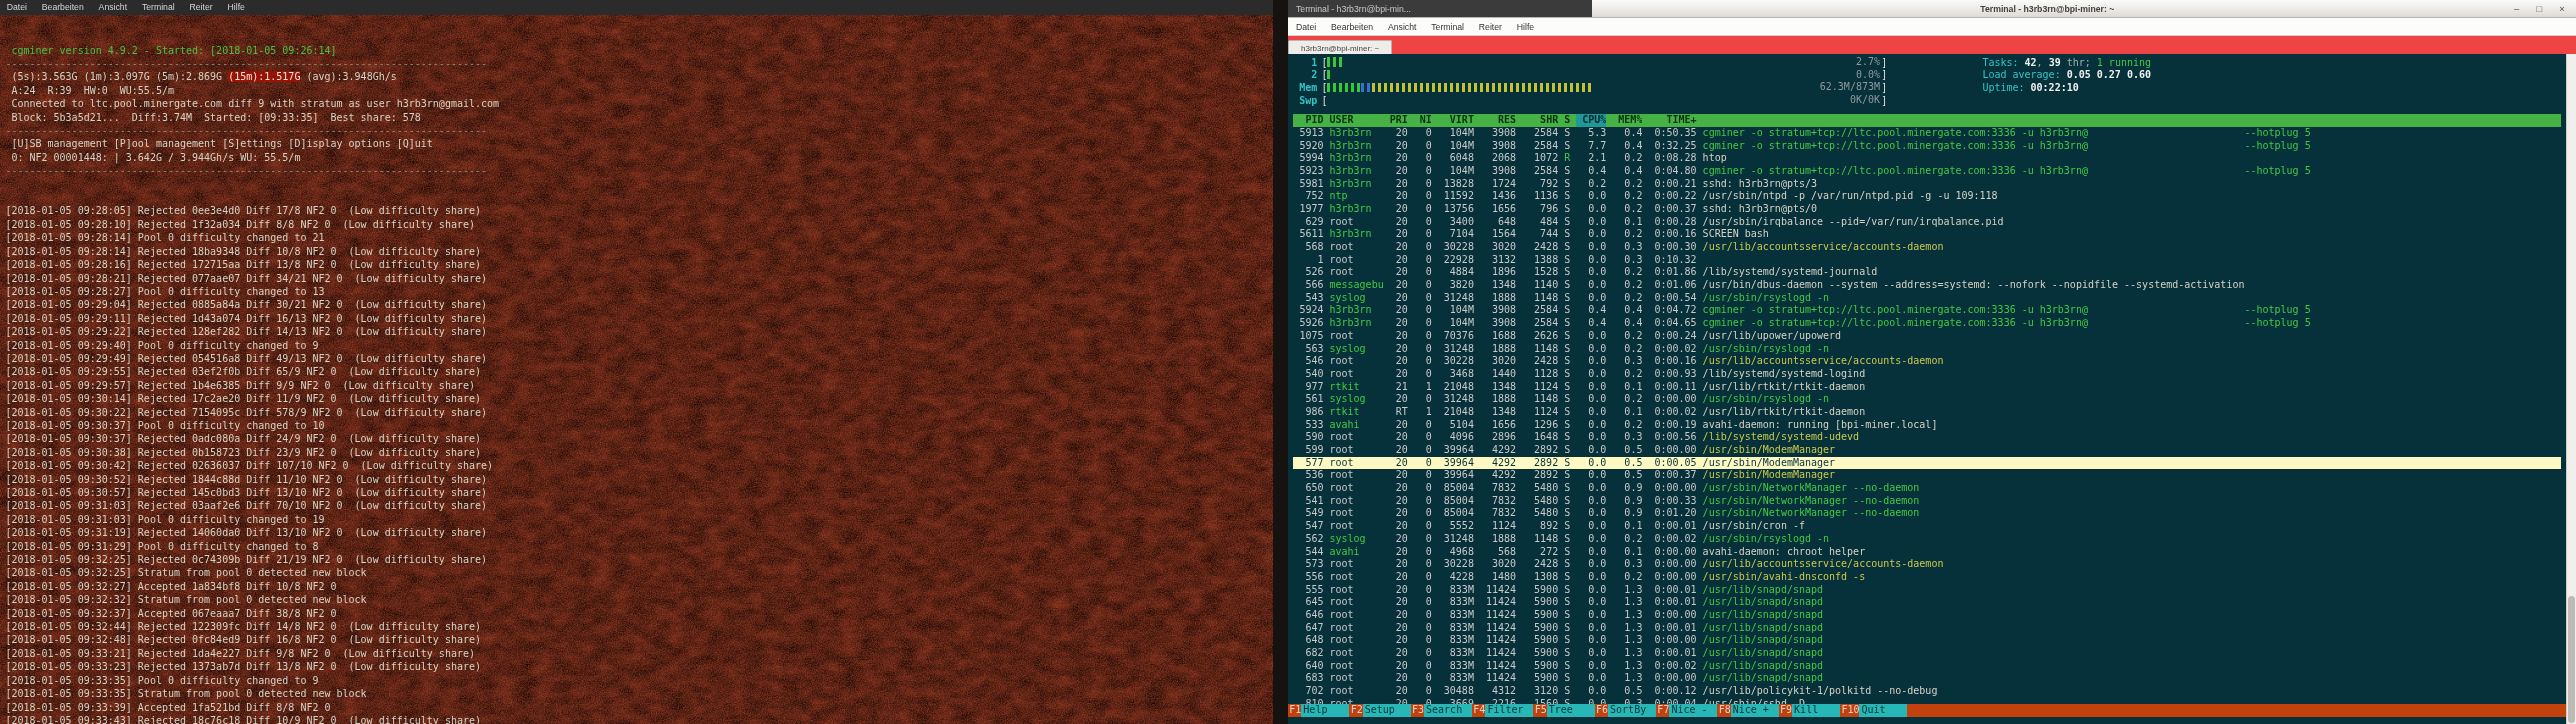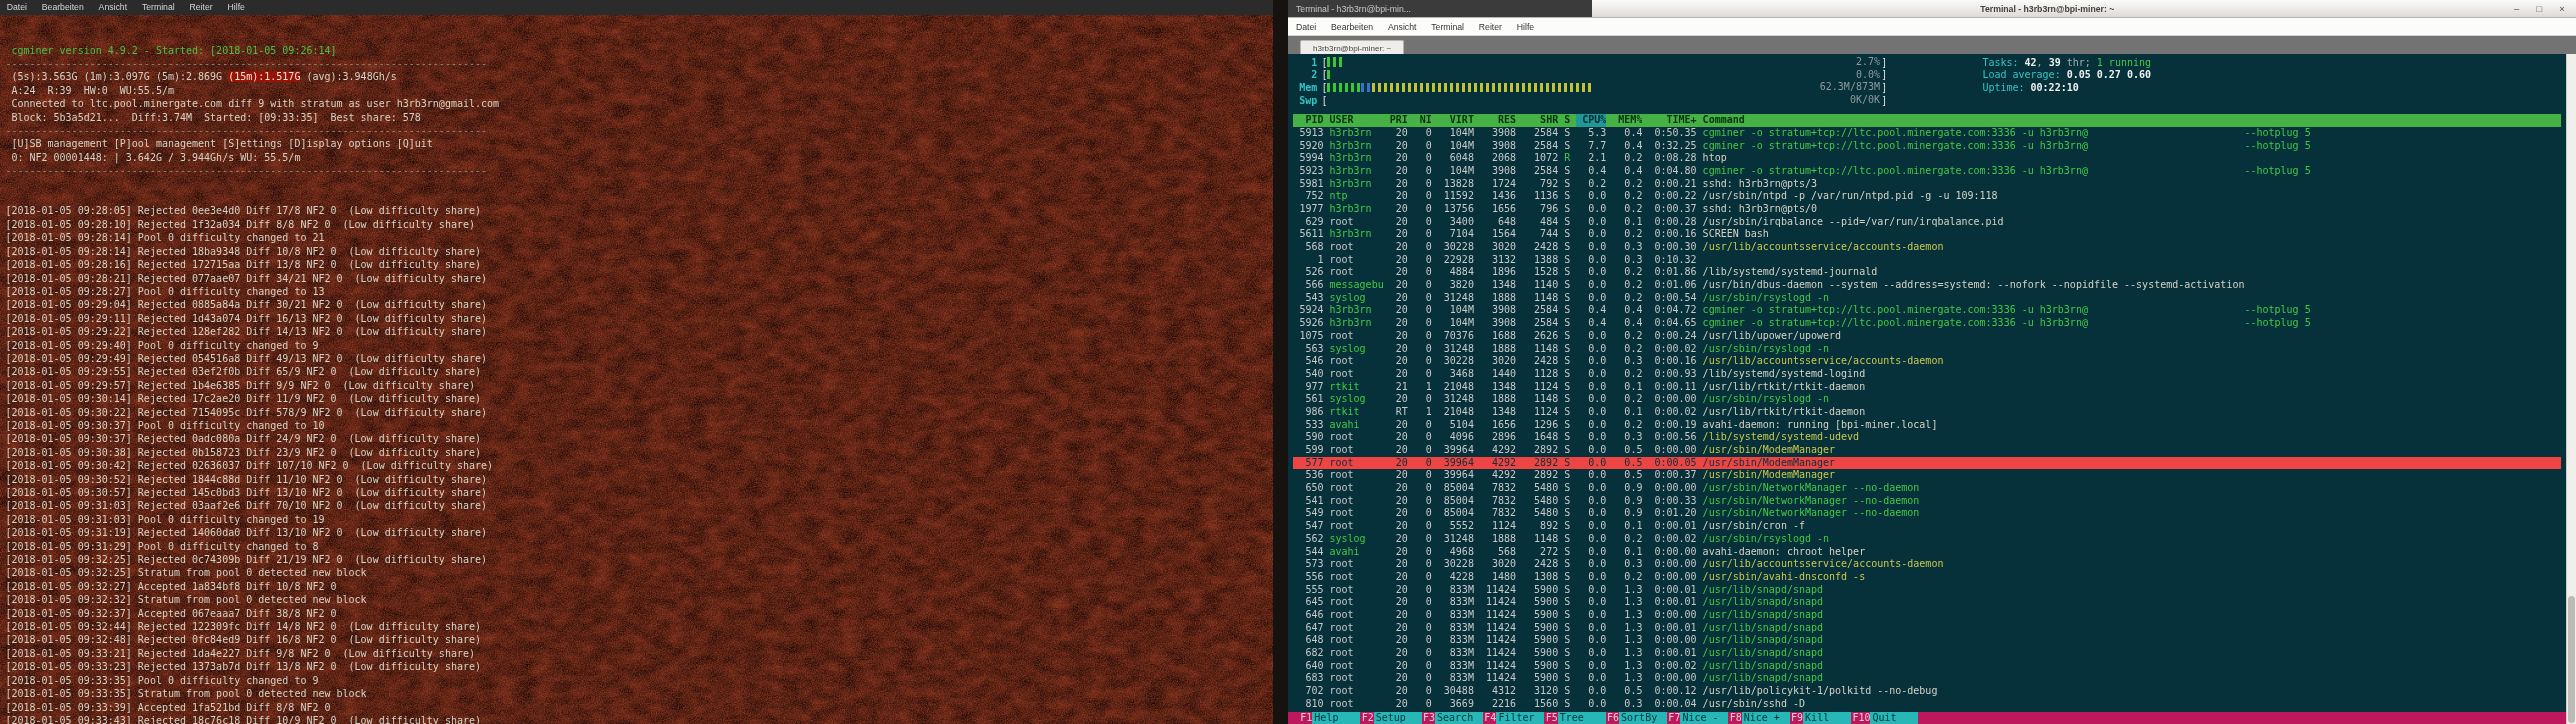--- a/index.html
+++ b/index.html
@@ -20,21 +20,21 @@
   .c-log{color:#d6d2c4;}
 
   
   .right-window{position:absolute;left:1288px;top:0;width:1288px;height:725px;background:#e9e6e2;overflow:hidden;}
   .rw-titlebar{height:17.4px;display:flex;align-items:stretch;background:linear-gradient(#fbfbfa,#dedad6);border-bottom:0.7px solid #b9b4ae;}
   .task-frag{width:288px;background:#3b3b3b;color:#c9c9c9;font-size:8.7px;display:flex;align-items:center;padding:0 8px;white-space:nowrap;overflow:hidden;}
   .tb-title{flex:1;display:flex;align-items:center;justify-content:center;color:#3f3f3f;font-size:8.7px;font-weight:bold;white-space:nowrap;overflow:hidden;}
   .tb-buttons{display:flex;align-items:center;gap:10.7px;padding:0 8px;color:#4d4d4d;font-size:9.4px;}
   .tb-btn{cursor:default;width:12px;text-align:center;}
   .rw-menubar{height:17px;background:#fcfcfb;color:#333;font-size:8.7px;display:flex;align-items:center;gap:14.8px;padding:0 8px;border-bottom:0.7px solid #d8d4cf;}
-  .rw-tabbar{height:19px;background:#737373;display:flex;align-items:flex-end;padding:0 12px;border-bottom:0.7px solid #b9b4ae;}
+  .rw-tabbar{height:19px;background:#ef4444;display:flex;align-items:flex-end;padding:0 0;border-bottom:0.7px solid #b9b4ae;}
   .tab{background:#efedea;border:0.7px solid #b9b4ae;border-bottom:none;border-radius:2px 2px 0 0;padding:2.7px 12px;font-size:8px;color:#444;white-space:nowrap;}
   .rw-term{position:absolute;top:54px;left:0;right:9.4px;bottom:0;background:#06303a;overflow:hidden;font:10px/12.7px "DejaVu Sans Mono",monospace;color:#c9c9c9;}
   .rw-scrollbar{position:absolute;top:54px;right:0;bottom:0;width:9.4px;background:#f1efec;border-left:0.7px solid #cfcbc6;}
   .rw-thumb{position:absolute;left:1.3px;right:1.3px;bottom:2px;height:127px;background:#bdb9b4;border-radius:4px;}
 
   .htop{padding:2.7px 5.4px 14.8px 5.4px;height:100%;box-sizing:border-box;overflow:hidden;}
   .h-row{position:relative;white-space:pre;height:12.7px;}
   .mlabel{display:inline-block;width:24px;text-align:right;padding-right:4px;color:#35c4c4;font-weight:bold;}
   .mbar{display:inline-block;width:92ch;height:9.4px;position:relative;vertical-align:middle;margin-top:-1.3px;}
   .mfill{position:absolute;top:0;bottom:0;}
@@ -50,26 +50,26 @@
   .c-dim2{color:#9fb0b0;}
   .c-yellow{color:#c9c94e;}
 
   .ptable{margin-top:6.7px;}
   .prow{display:grid;grid-template-columns:5ch 9ch 3ch 3ch 6ch 6ch 6ch 1ch 5ch 5ch 8ch 1fr;column-gap:1ch;white-space:pre;height:12.7px;overflow:hidden;}
   .prow>span{overflow:hidden;}
   .al-r{text-align:right;}
   .al-c{text-align:center;}
   .phead{background:#46b246;color:#07300f;font-weight:bold;}
   .phead .sorted{background:#1f9898;color:#03272c;}
-  .prow.selected{background:#ef4444;}
+  .prow.selected{background:#fef9c3;}
   .prow.selected>span{color:#06333a !important;font-weight:normal;}
   .u-green{color:#44c944;}
   .s-run{color:#44c944;}
 
-  .fbar{position:absolute;left:0;right:0;bottom:0;height:12.7px;display:flex;white-space:pre;background:#be185d;padding-left:11px;}
+  .fbar{position:absolute;left:0;right:0;bottom:8px;height:12.7px;display:flex;white-space:pre;background:#c2410c;}
   .fk{display:flex;}
   .fk-key{color:#d8d8d8;padding-left:1.3px;}
   .fk-label{display:inline-block;min-width:44px;background:#28b7b7;color:#06333a;padding:0 2px;}
 
   .gap-strip{position:absolute;left:1273px;top:0;width:14.8px;height:725px;background:#161210;}
 </style>
 </head>
 <body>
 
 <div class="screen">
@@ -132,21 +132,21 @@
     </div>
     <div class="rw-term">
       <div class="htop">
         <div id="htop-header">
             <div class="h-row"><span class="mlabel">1</span><span class="bracket">[</span><span class="mbar"><span class="mfill f-green" style="left: 0%; width: 2.7%;"></span><span class="mtext">2.7%</span></span><span class="bracket">]</span><div class="h-info"><span class="c-cyan">Tasks: </span><span class="c-white">42</span><span class="c-dim2">, </span><span class="c-white">39</span><span class="c-dim2"> thr</span><span class="c-dim2">; </span><span class="c-green2">1 running</span></div></div>
             <div class="h-row"><span class="mlabel">2</span><span class="bracket">[</span><span class="mbar"><span class="mfill f-green" style="left: 0%; width: 0.6%;"></span><span class="mtext">0.0%</span></span><span class="bracket">]</span><div class="h-info"><span class="c-cyan">Load average: </span><span class="c-white">0.05 </span><span class="c-white">0.27 </span><span class="c-white">0.60</span></div></div>
             <div class="h-row"><span class="mlabel">Mem</span><span class="bracket">[</span><span class="mbar"><span class="mfill f-green" style="left: 0%; width: 6%;"></span><span class="mfill f-blue" style="left: 6%; width: 2%;"></span><span class="mfill f-yellow" style="left: 8%; width: 40%;"></span><span class="mtext">62.3M/873M</span></span><span class="bracket">]</span><div class="h-info"><span class="c-cyan">Uptime: </span><span class="c-white">00:22:10</span></div></div>
             <div class="h-row"><span class="mlabel">Swp</span><span class="bracket">[</span><span class="mbar"><span class="mtext">0K/0K</span></span><span class="bracket">]</span></div>
           </div>
         <div class="ptable" id="ptable">
-            <div class="prow phead"><span class="al-r">PID</span><span>USER</span><span class="al-r">PRI</span><span class="al-r">NI</span><span class="al-r">VIRT</span><span class="al-r">RES</span><span class="al-r">SHR</span><span class="al-c">S</span><span class="al-r sorted">CPU%</span><span class="al-r">MEM%</span><span class="al-r">TIME+</span><span>Command</span></div>
+            <div class="prow phead"><span class="al-r">PID</span><span>USER</span><span class="al-r">PRI</span><span class="al-r">NI</span><span class="al-r">VIRT</span><span class="al-r">RES</span><span class="al-r">SHR</span><span class="al-c">S</span><span class="al-r sorted">CPU%</span><span class="al-r">MEM%</span><span class="al-r">TIME+</span></div>
             <div class="prow"><span class="al-r">5913</span><span class="u-green">h3rb3rn</span><span class="al-r">20</span><span class="al-r">0</span><span class="al-r">104M</span><span class="al-r">3908</span><span class="al-r">2584</span><span class="al-c">S</span><span class="al-r">5.3</span><span class="al-r">0.4</span><span class="al-r">0:50.35</span><span class="c-green2">cgminer -o stratum+tcp://ltc.pool.minergate.com:3336 -u h3rb3rn@                          --hotplug 5</span></div>
             <div class="prow"><span class="al-r">5920</span><span class="u-green">h3rb3rn</span><span class="al-r">20</span><span class="al-r">0</span><span class="al-r">104M</span><span class="al-r">3908</span><span class="al-r">2584</span><span class="al-c">S</span><span class="al-r">7.7</span><span class="al-r">0.4</span><span class="al-r">0:32.25</span><span class="c-green2">cgminer -o stratum+tcp://ltc.pool.minergate.com:3336 -u h3rb3rn@                          --hotplug 5</span></div>
             <div class="prow"><span class="al-r">5994</span><span class="u-green">h3rb3rn</span><span class="al-r">20</span><span class="al-r">0</span><span class="al-r">6048</span><span class="al-r">2068</span><span class="al-r">1072</span><span class="al-c s-run">R</span><span class="al-r">2.1</span><span class="al-r">0.2</span><span class="al-r">0:08.28</span><span class="c-def">htop</span></div>
             <div class="prow"><span class="al-r">5923</span><span class="u-green">h3rb3rn</span><span class="al-r">20</span><span class="al-r">0</span><span class="al-r">104M</span><span class="al-r">3908</span><span class="al-r">2584</span><span class="al-c">S</span><span class="al-r">0.4</span><span class="al-r">0.4</span><span class="al-r">0:04.80</span><span class="c-green2">cgminer -o stratum+tcp://ltc.pool.minergate.com:3336 -u h3rb3rn@                          --hotplug 5</span></div>
             <div class="prow"><span class="al-r">5981</span><span class="u-green">h3rb3rn</span><span class="al-r">20</span><span class="al-r">0</span><span class="al-r">13828</span><span class="al-r">1724</span><span class="al-r">792</span><span class="al-c">S</span><span class="al-r">0.2</span><span class="al-r">0.2</span><span class="al-r">0:00.21</span><span class="c-def">sshd: h3rb3rn@pts/3</span></div>
             <div class="prow"><span class="al-r">752</span><span class="u-green">ntp</span><span class="al-r">20</span><span class="al-r">0</span><span class="al-r">11592</span><span class="al-r">1436</span><span class="al-r">1136</span><span class="al-c">S</span><span class="al-r">0.0</span><span class="al-r">0.2</span><span class="al-r">0:00.22</span><span class="c-def">/usr/sbin/ntpd -p /var/run/ntpd.pid -g -u 109:118</span></div>
             <div class="prow"><span class="al-r">1977</span><span class="u-green">h3rb3rn</span><span class="al-r">20</span><span class="al-r">0</span><span class="al-r">13756</span><span class="al-r">1656</span><span class="al-r">796</span><span class="al-c">S</span><span class="al-r">0.0</span><span class="al-r">0.2</span><span class="al-r">0:00.37</span><span class="c-def">sshd: h3rb3rn@pts/0</span></div>
             <div class="prow"><span class="al-r">629</span><span>root</span><span class="al-r">20</span><span class="al-r">0</span><span class="al-r">3400</span><span class="al-r">648</span><span class="al-r">484</span><span class="al-c">S</span><span class="al-r">0.0</span><span class="al-r">0.1</span><span class="al-r">0:00.28</span><span class="c-def">/usr/sbin/irqbalance --pid=/var/run/irqbalance.pid</span></div>
             <div class="prow"><span class="al-r">5611</span><span class="u-green">h3rb3rn</span><span class="al-r">20</span><span class="al-r">0</span><span class="al-r">7104</span><span class="al-r">1564</span><span class="al-r">744</span><span class="al-c">S</span><span class="al-r">0.0</span><span class="al-r">0.2</span><span class="al-r">0:00.16</span><span class="c-def">SCREEN bash</span></div>
             <div class="prow"><span class="al-r">568</span><span>root</span><span class="al-r">20</span><span class="al-r">0</span><span class="al-r">30228</span><span class="al-r">3020</span><span class="al-r">2428</span><span class="al-c">S</span><span class="al-r">0.0</span><span class="al-r">0.3</span><span class="al-r">0:00.30</span><span class="c-yellow">/usr/lib/accountsservice/accounts-daemon</span></div>

